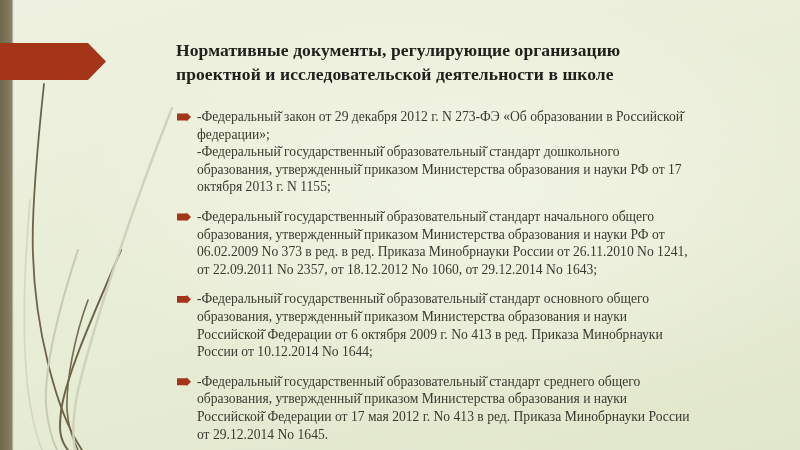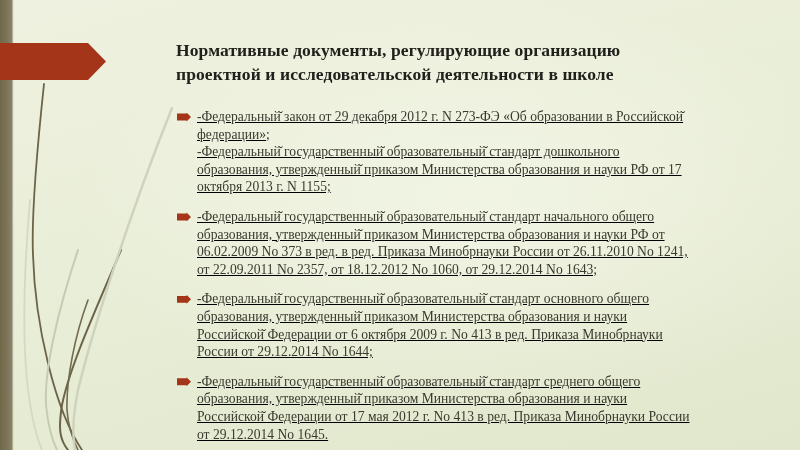--- a/index.html
+++ b/index.html
@@ -20,21 +20,21 @@
     position:absolute;left:0;top:43px;width:106px;height:37px;
     background:#a43519;
     clip-path:polygon(0 0,83% 0,100% 50%,83% 100%,0 100%);
     filter:drop-shadow(0 2px 1px rgba(60,40,20,.35));
   }
   .content{position:absolute;left:176px;top:38px;width:600px;}
   .title{
     margin:0;font-size:17.5px;line-height:24px;font-weight:bold;
     color:#21201c;white-space:pre-line;letter-spacing:.1px;
   }
-  .bullets{list-style:none;margin:22px 0 0 0;padding:0;text-decoration:underline;}
+  .bullets{list-style:none;margin:22px 0 0 0;padding:0;}
   .bullet{
     position:relative;padding-left:21px;margin:0 0 12px 0;
     font-size:13.6px;line-height:17.6px;color:#3a392f;
   }
   .bullet-marker{
     position:absolute;left:1px;top:4.5px;width:14px;height:9px;
     background:#a43519;
     clip-path:polygon(0 12%,68% 12%,68% 0,100% 50%,68% 100%,68% 88%,0 88%);
   }
   .bullet-text{white-space:pre-line;}
@@ -74,21 +74,21 @@
         <span class="bullet-text">-Федеральный̆ государственный̆ образовательный̆ стандарт начального общего
 образования, утвержденный̆ приказом Министерства образования и науки РФ от
 06.02.2009 No 373 в ред. в ред. Приказа Минобрнауки России от 26.11.2010 No 1241,
 от 22.09.2011 No 2357, от 18.12.2012 No 1060, от 29.12.2014 No 1643;</span>
       </li>
       <li class="bullet">
         <span class="bullet-marker"></span>
         <span class="bullet-text">-Федеральный̆ государственный̆ образовательный̆ стандарт основного общего
 образования, утвержденный̆ приказом Министерства образования и науки
 Российской̆ Федерации от 6 октября 2009 г. No 413 в ред. Приказа Минобрнауки
-России от 29.12.2014 No 1644;</span>
+России от 10.12.2014 No 1644;</span>
       </li>
       <li class="bullet">
         <span class="bullet-marker"></span>
         <span class="bullet-text">-Федеральный̆ государственный̆ образовательный̆ стандарт среднего общего
 образования, утвержденный̆ приказом Министерства образования и науки
 Российской̆ Федерации от 17 мая 2012 г. No 413 в ред. Приказа Минобрнауки России
 от 29.12.2014 No 1645.</span>
       </li>
     </ul>
   </div>

